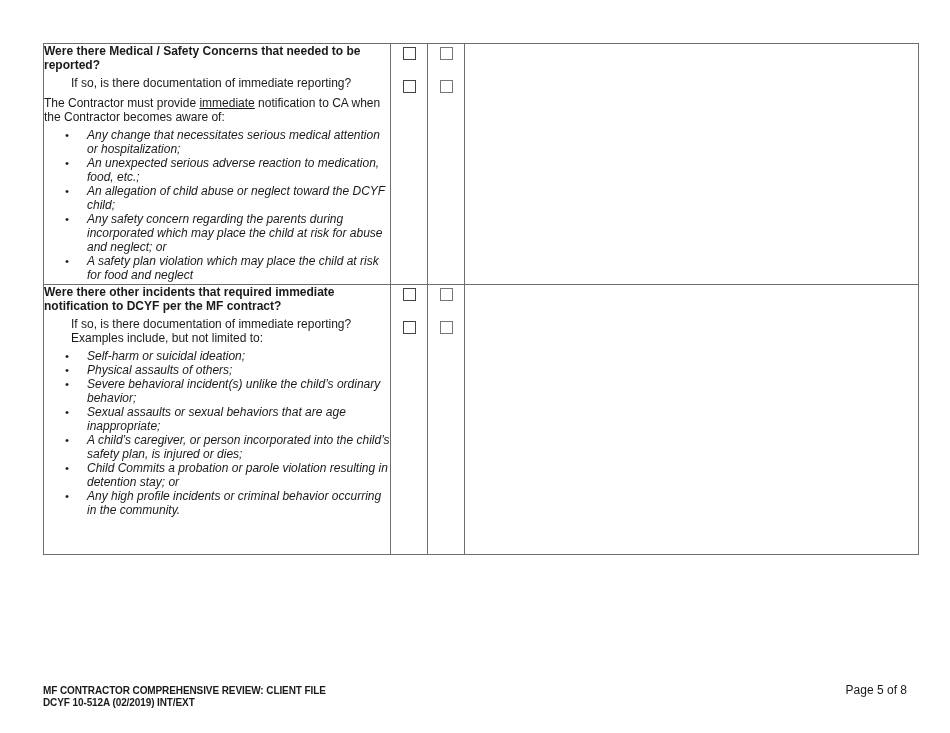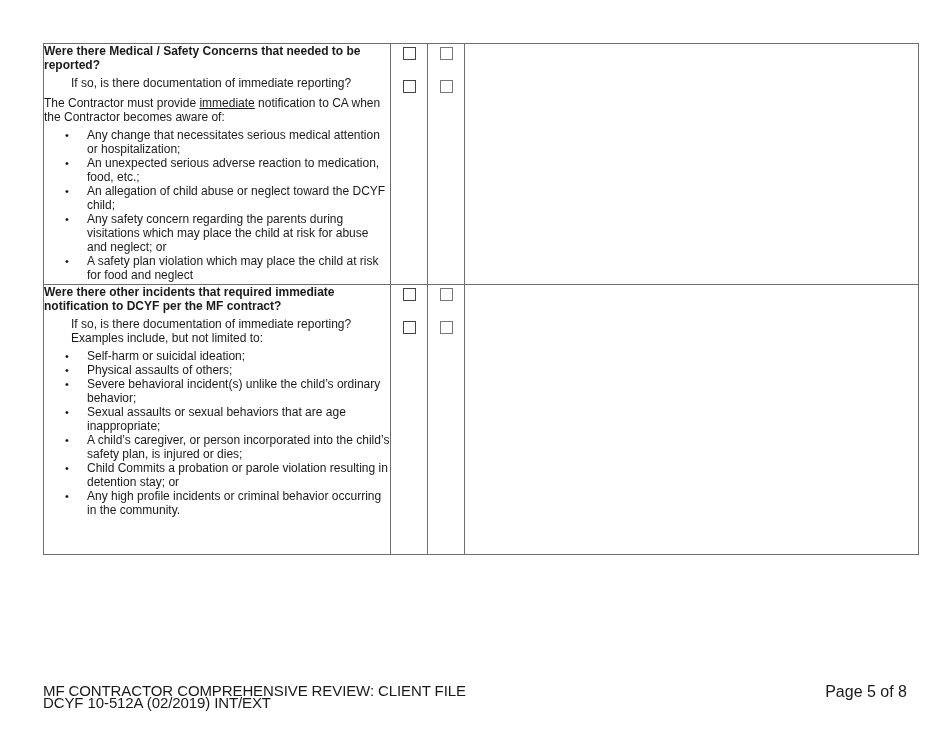--- a/index.html
+++ b/index.html
@@ -11,33 +11,33 @@
   .c1 { width: 347px; }
   .c2 { width: 37px; }
   .c3 { width: 37px; }
   .c4 { width: auto; }
   .q { font-size: 12px; line-height: 14px; padding: 2px 6px 0 6px; }
   .q b { font-weight: bold; display: block; }
   .q p { margin: 0; }
   .q .sub { margin-top: 4px; margin-left: 27px; }
   .q .note { margin-top: 6px; }
   .u { text-decoration: underline; }
-  ul { margin: 4px 0 0 0; padding: 0 0 0 43px; list-style: none; }
+  ul { margin: 4px 0 0 0; padding: 0 0 0 43px; list-style: none; font-style: italic; }
   ul li { position: relative; font-size: 12px; line-height: 14px; }
   ul li::before { content: "\2022"; position: absolute; left: -22px; top: 0; font-size: 11px; }
   .boxcell { text-align: center; }
   .cb { display: block; width: 11px; height: 11px; border: 1px solid #444; margin: 0 auto;
         background: #fff; cursor: pointer; }
   .cb.light { border-color: #777; }
   .cb1 { margin-top: 3px; }
   .cb2 { margin-top: 20px; }
   .cb2b { margin-top: 20px; }
-  .footer { position: absolute; left: 43px; top: 685px; font-size: 15px; font-weight: normal;
+  .footer { position: absolute; left: 43px; top: 685px; font-size: 10px; font-weight: bold;
             line-height: 12px; letter-spacing: -0.1px; }
-  .pageno { position: absolute; right: 43px; top: 683px; font-size: 16px; }
+  .pageno { position: absolute; right: 43px; top: 683px; font-size: 12px; }
 </style>
 </head>
 <body>
 
 <table class="tbl">
   <colgroup>
       <col class="c1">
       <col class="c2">
       <col class="c3">
       <col class="c4">
@@ -45,21 +45,21 @@
   <tbody>
       <tr style="height:241px;">
     <td class="q">
       <b>Were there Medical / Safety Concerns that needed to be reported?</b>
       <p class="sub">If so, is there documentation of immediate reporting?</p>
       <p class="note"><span>The Contractor must provide </span><span class="u">immediate</span><span> notification to CA when the Contractor becomes aware of:</span></p>
       <ul>
         <li>Any change that necessitates serious medical attention or hospitalization;</li>
         <li>An unexpected serious adverse reaction to medication, food, etc.;</li>
         <li>An allegation of child abuse or neglect toward the DCYF child;</li>
-        <li>Any safety concern regarding the parents during visitations which may place the child at risk for abuse and neglect; or</li>
+        <li>Any safety concern regarding the parents during incorporated which may place the child at risk for abuse and neglect; or</li>
         <li>A safety plan violation which may place the child at risk for food and neglect</li>
       </ul>
     </td>
     <td class="boxcell">
       <span class="cb cb1"></span>
       <span class="cb cb2"></span>
     </td>
     <td class="boxcell">
       <span class="cb light cb1"></span>
       <span class="cb light cb2"></span>

